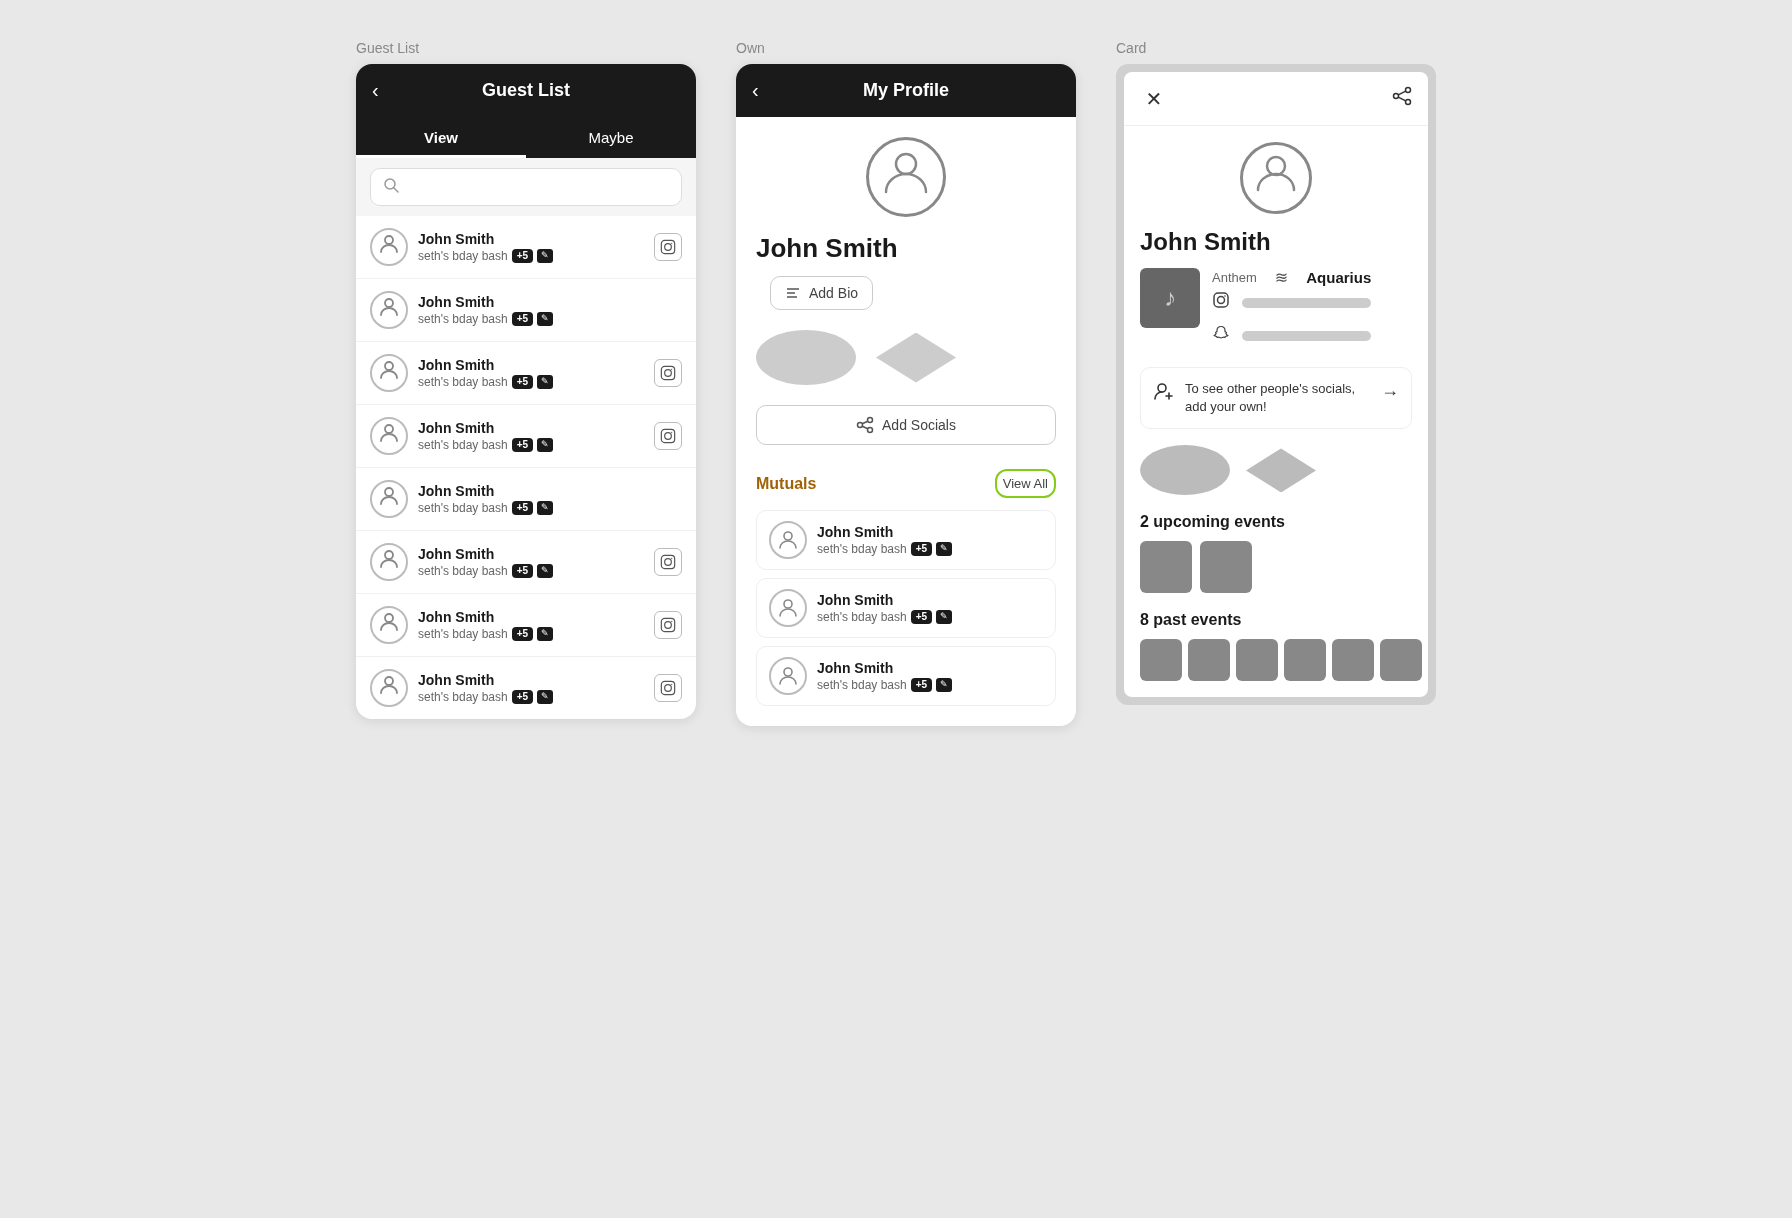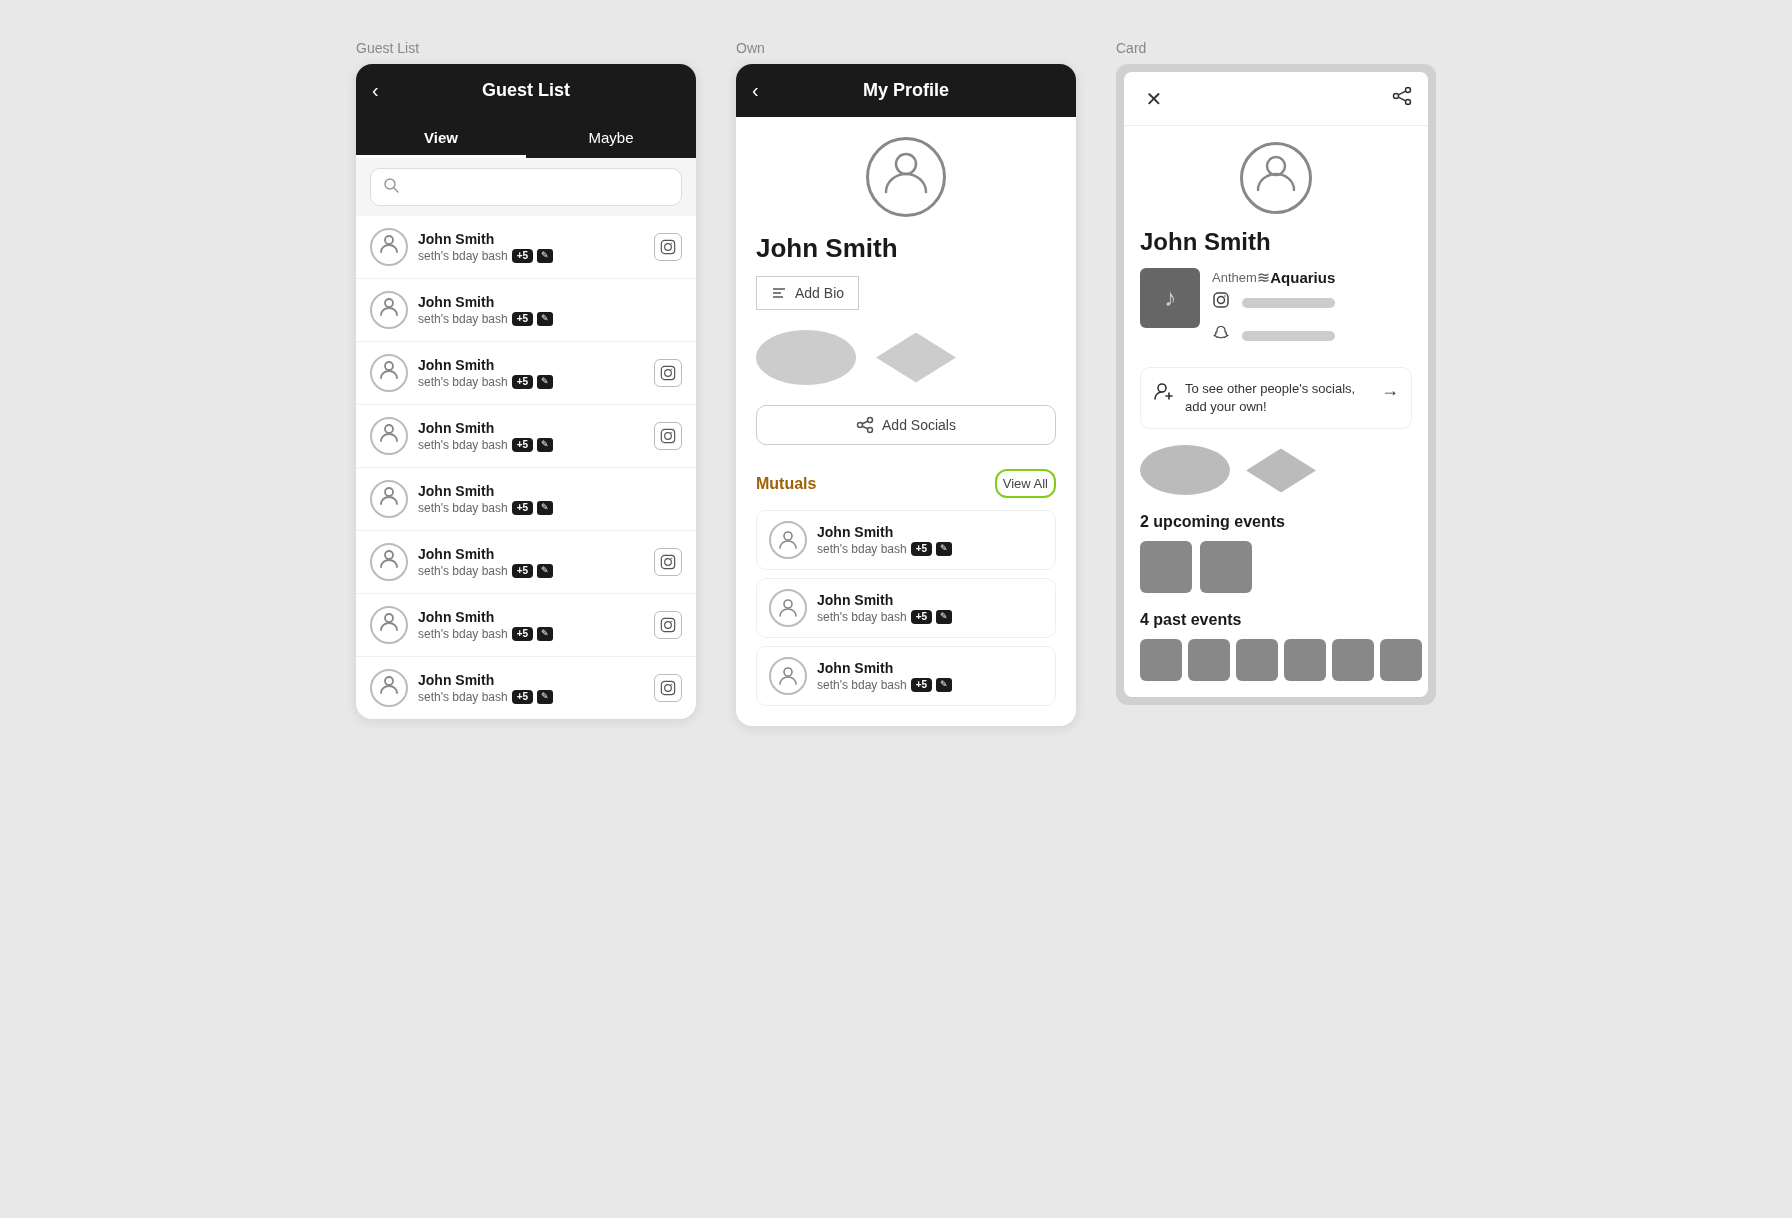--- a/index.html
+++ b/index.html
@@ -218,28 +218,29 @@
       font-size: 26px;
       font-weight: 700;
       color: #1a1a1a;
       margin-bottom: 12px;
     }
     .add-bio-btn {
       display: flex;
       align-items: center;
       gap: 8px;
       border: 1px solid #ccc;
-      border-radius: 0;
+      border-radius: 10px;
       padding: 8px 14px;
       font-size: 14px;
       color: #444;
       cursor: pointer;
       width: fit-content;
       margin-bottom: 20px;
       background: #fff;
+      margin-left: 14px;
     }
     .profile-shapes {
       display: flex;
       gap: 20px;
       margin-bottom: 20px;
       align-items: center;
     }
     .shape-oval {
       width: 100px;
       height: 55px;
@@ -486,21 +487,21 @@
       margin-bottom: 14px;
     }
     .anthem-info {
       display: flex;
       flex-direction: column;
       gap: 4px;
     }
     .anthem-top-row {
       display: flex;
       align-items: center;
-      gap: 0;
+      gap: 18px;
     }
   </style>
 </head>
 <body>
 
 <div class="column-group">
   <div class="column-label">Guest List</div>
   <div class="phone-card guest-card">
 
     <div class="guest-header">
@@ -915,21 +916,21 @@
           <div class="card-shape-oval"></div>
           <div class="card-shape-diamond"></div>
         </div>
 
         <div class="card-upcoming-label">2 upcoming events</div>
         <div class="card-events-row">
           <div class="event-thumb"></div>
           <div class="event-thumb"></div>
         </div>
 
-        <div class="card-past-label">4 past events</div>
+        <div class="card-past-label">8 past events</div>
         <div class="card-past-row">
           <div class="event-thumb-sm"></div>
           <div class="event-thumb-sm"></div>
           <div class="event-thumb-sm"></div>
           <div class="event-thumb-sm"></div>
           <div class="event-thumb-sm"></div>
           <div class="event-thumb-sm"></div>
         </div>
       </div>
     </div>

